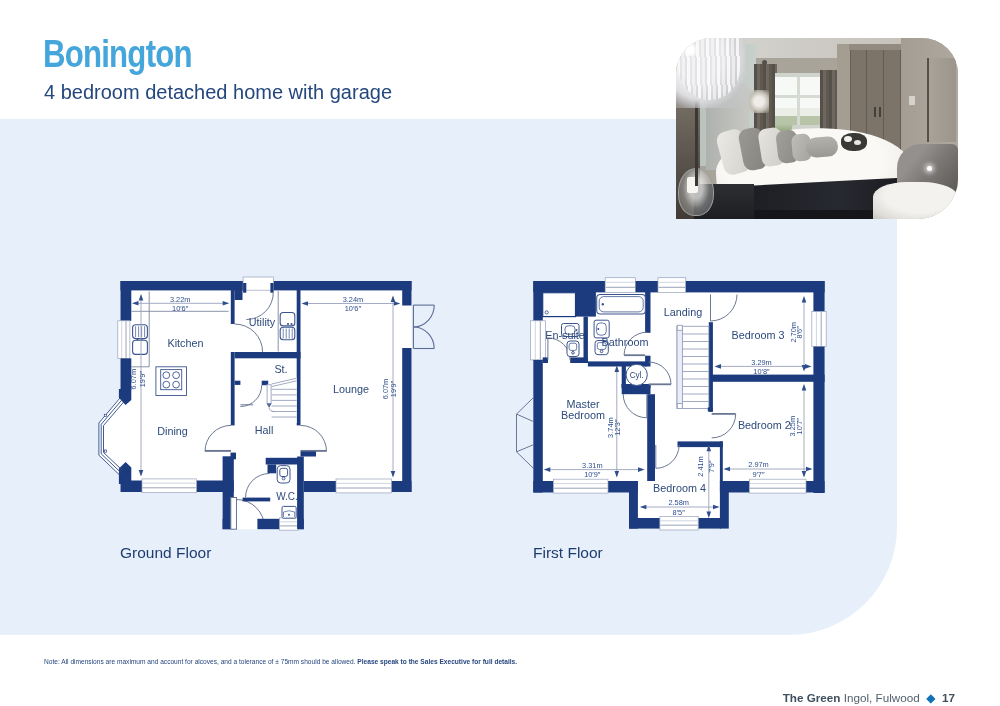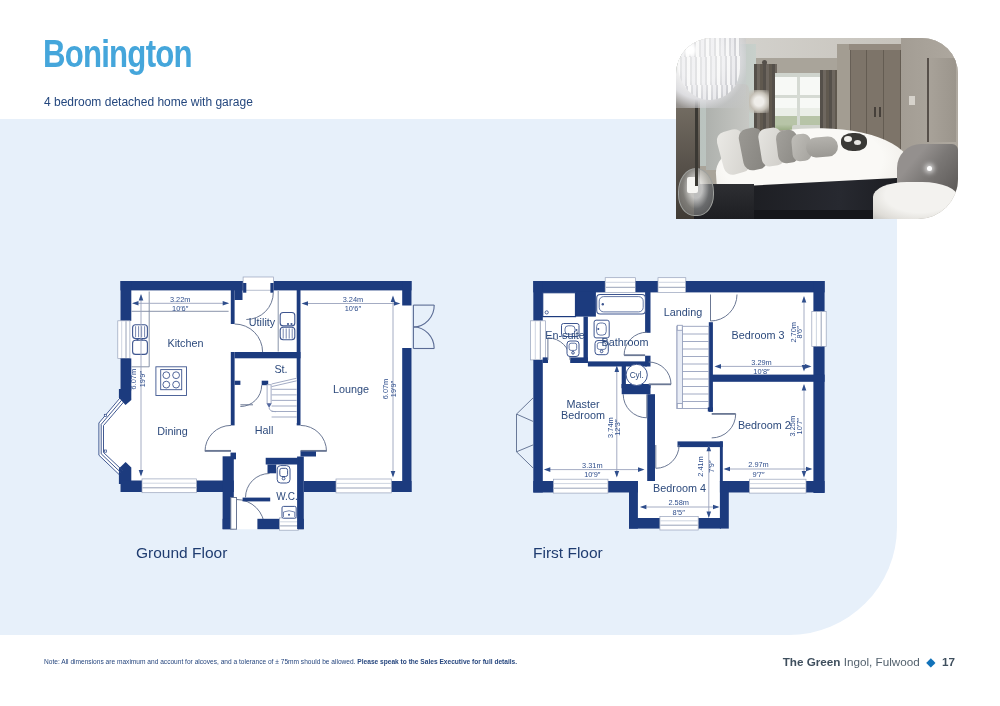--- a/index.html
+++ b/index.html
@@ -8,21 +8,21 @@
   .abs{position:absolute;}
   svg text{font-family:"Liberation Sans", sans-serif;}
 </style>
 </head>
 <body>
 
 <div class="abs" style="left:0;top:119px;width:897px;height:516px;background:#e7f0fa;border-bottom-right-radius:108px;"></div>
 
 <div class="abs" style="left:43px;top:32px;font-size:39px;font-weight:bold;color:#45a6db;letter-spacing:-1px;transform:scaleX(0.8);transform-origin:0 0;">Bonington</div>
 
-<div class="abs" style="left:44px;top:95px;font-size:12px;color:#24477e;">4 bedroom detached home with garage</div>
+<div class="abs" style="left:44px;top:81px;font-size:20px;color:#24477e;">4 bedroom detached home with garage</div>
 
 <div class="abs" style="left:676px;top:38px;width:282px;height:181px;border-radius:36px 36px 40px 0;overflow:hidden;background:#a9a49a;">
 
 <div class="abs" style="left:0;top:0;width:282px;height:20px;background:linear-gradient(90deg,#d8d7d3,#c2beb6);"></div>
 
 <div class="abs" style="left:0;top:6px;width:80px;height:122px;background:linear-gradient(90deg,#b4bdb9,#c8d0cb);"></div>
 
 <div class="abs" style="left:0;top:50px;width:24px;height:131px;background:linear-gradient(180deg,#7b7469,#57514a 60%,#403b35);"></div>
 
 <div class="abs" style="left:30px;top:46px;width:43px;height:86px;background:linear-gradient(90deg,#aeb1ad,#c7c8c4);border-radius:5px 5px 0 0;"></div>
@@ -658,19 +658,19 @@
 <text x="625" y="346.4">Bathroom</text>
 <text x="683" y="315.5">Landing</text>
 <text x="758" y="338.9">Bedroom 3</text>
 <text x="764.3" y="428.9">Bedroom 2</text>
 <text x="679.5" y="492.2">Bedroom 4</text>
 <text x="583" y="407.8">Master</text>
 <text x="583" y="419">Bedroom</text>
 </g>
 </svg>
 
-<div class="abs" style="left:136px;top:544px;font-size:15.5px;color:#1f3c70;">Ground Floor</div>
+<div class="abs" style="left:120px;top:544px;font-size:15.5px;color:#1f3c70;">Ground Floor</div>
 
 <div class="abs" style="left:533px;top:544px;font-size:15.5px;color:#1f3c70;text-align:center;">First Floor</div>
 
 <div class="abs" style="left:44px;top:658px;font-size:6.6px;color:#27477f;">Note: All dimensions are maximum and account for alcoves, and a tolerance of ± 75mm should be allowed. <b>Please speak to the Sales Executive for full details.</b></div>
 
-<div class="abs" style="right:45px;top:655px;font-size:11.7px;color:#3f4f5e;"><b>The Green</b> <span style="color:#54626e">Ingol, Fulwood</span>&nbsp; <span style="color:#1272b9;font-size:12px;">◆</span>&nbsp; <b>17</b></div>
+<div class="abs" style="right:45px;top:691px;font-size:11.7px;color:#3f4f5e;"><b>The Green</b> <span style="color:#54626e">Ingol, Fulwood</span>&nbsp; <span style="color:#1272b9;font-size:12px;">◆</span>&nbsp; <b>17</b></div>
 
 </body></html>

